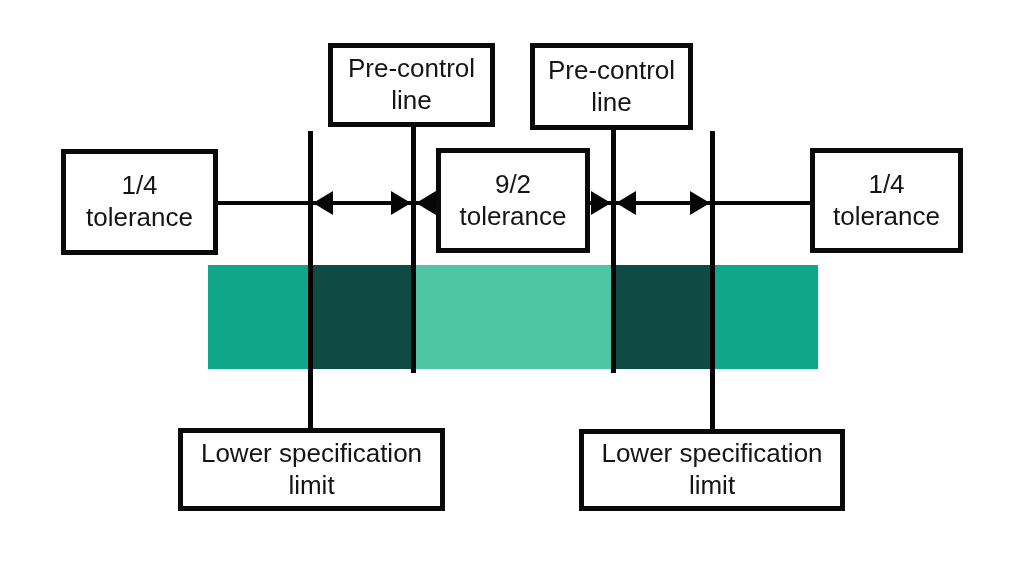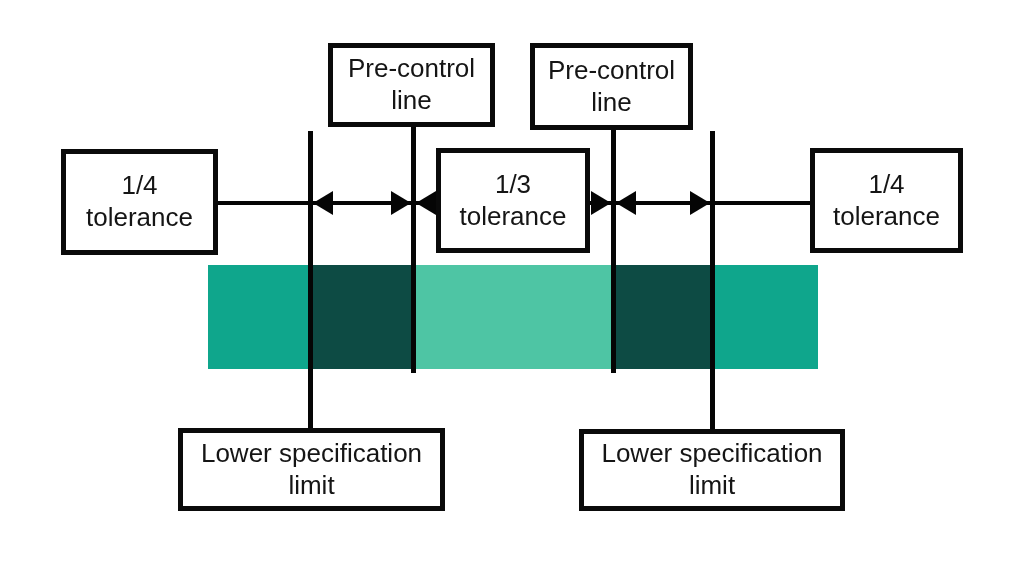--- a/index.html
+++ b/index.html
@@ -63,21 +63,21 @@
     <div class="head left"></div>
     <div class="head right"></div>
   </div>
 
   <div class="box" style="left:328px;top:43px;width:167px;height:84px;">Pre-control line</div>
 
   <div class="box" style="left:530px;top:43px;width:163px;height:87px;">Pre-control line</div>
 
   <div class="box" style="left:61px;top:149px;width:157px;height:106px;">1/4 tolerance</div>
 
-  <div class="box" style="left:436px;top:148px;width:154px;height:105px;">1/3 tolerance</div>
+  <div class="box" style="left:436px;top:148px;width:154px;height:105px;">9/2 tolerance</div>
 
   <div class="box" style="left:810px;top:148px;width:153px;height:105px;">1/4 tolerance</div>
 
   <div class="box" style="left:178px;top:428px;width:267px;height:83px;">Lower specification limit</div>
 
   <div class="box" style="left:579px;top:429px;width:266px;height:82px;">Lower specification limit</div>
 
 </div>
 
 </body></html>

